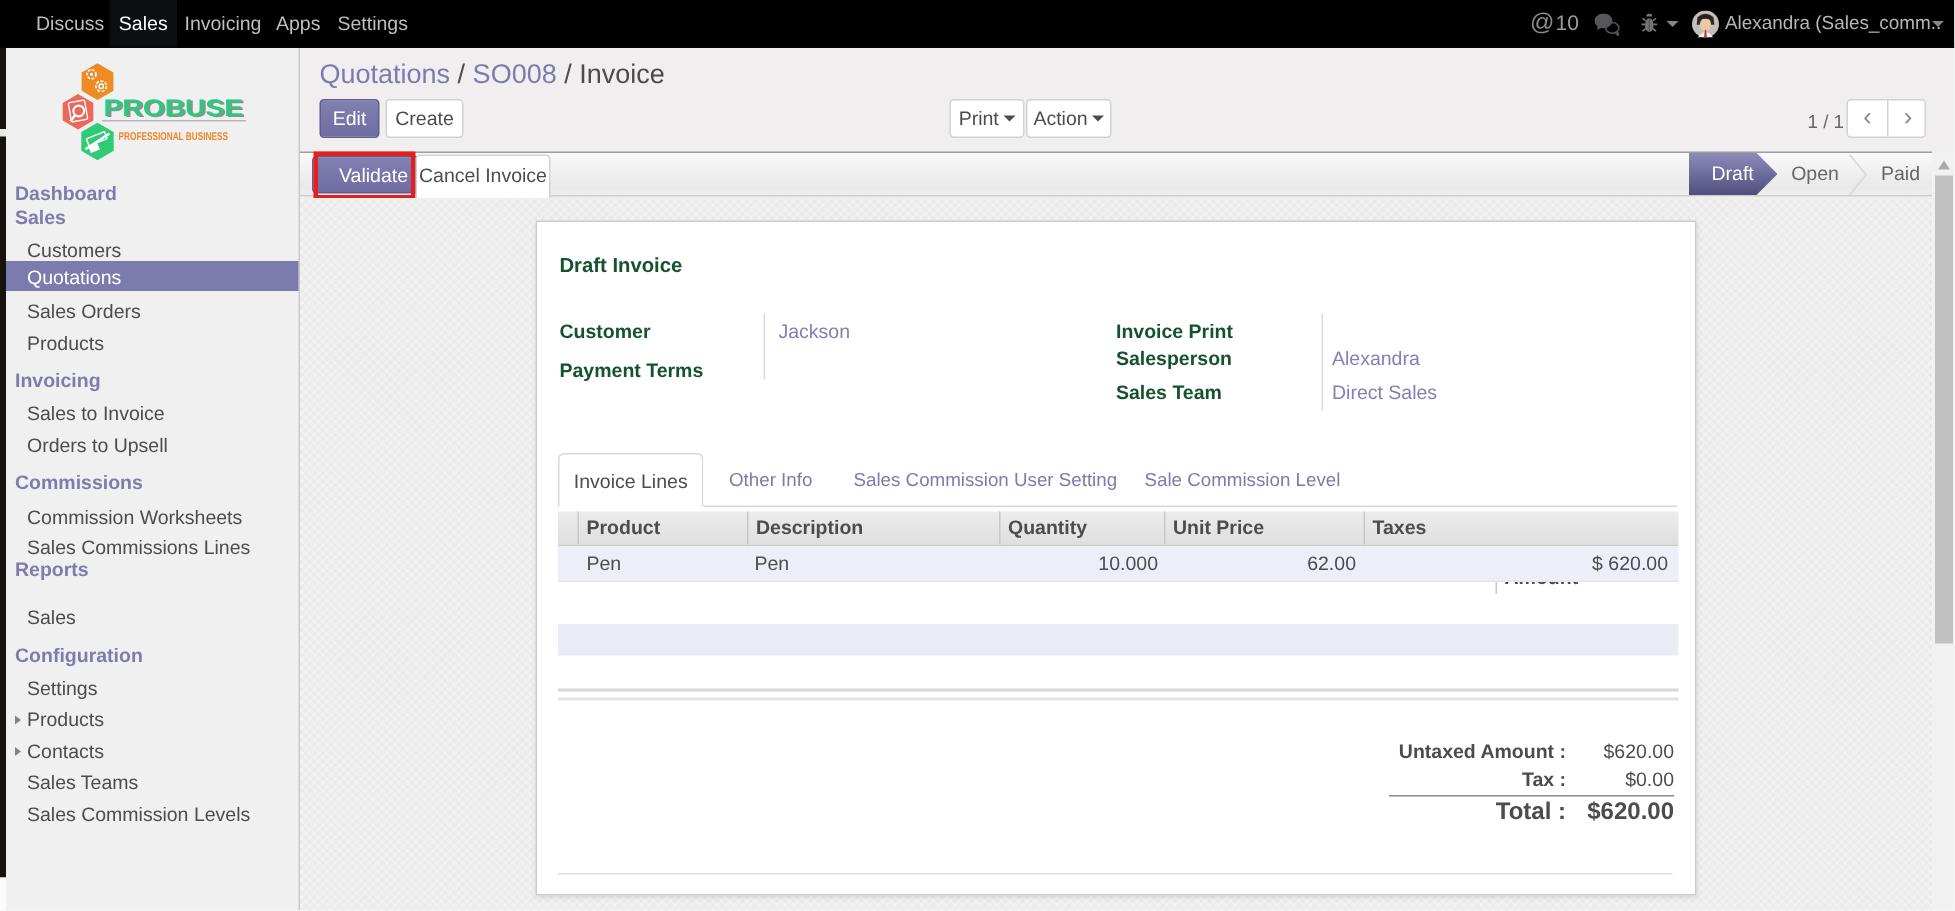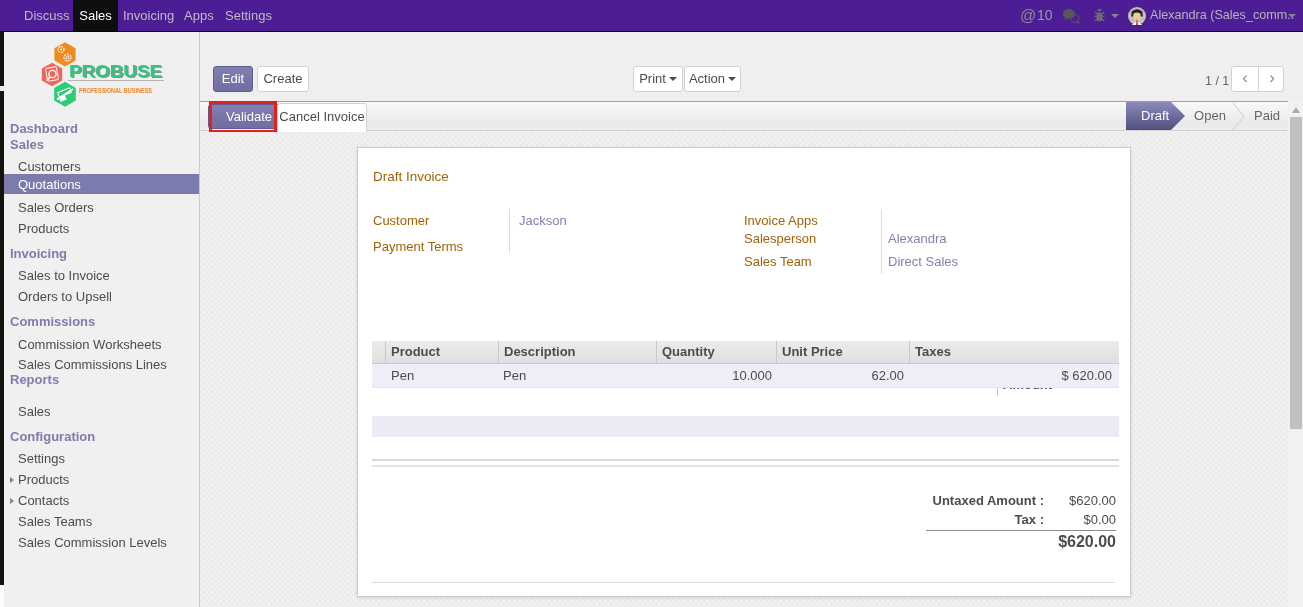--- a/index.html
+++ b/index.html
@@ -1,21 +1,21 @@
 <!DOCTYPE html>
 <html><head>
 <meta charset="utf-8">
 <style>
 * { margin:0; padding:0; box-sizing:border-box; }
 html,body { width:1303px; height:607px; }
 body { font-family:"Liberation Sans",sans-serif; font-size:13px; color:#4c4c4c; }
 #app { position:relative; width:1303px; height:607px; overflow:hidden; background:#f0f0f0; }
 
 
-#navbar { position:absolute; left:0; top:0; width:1303px; height:32px; background:#4c1d95; border-bottom:1px solid #050505;padding-left:32px; }
+#navbar { position:absolute; left:0; top:0; width:1303px; height:32px; background:#000000; border-bottom:1px solid #050505;padding-left:32px; }
 #navbar .item { position:absolute; top:0; height:31px; line-height:31px; color:#bdbec1; font-size:13px; }
 #navbar .item.active { background:#0d0e10; color:#fff; text-align:center; }
 #navbar .nicon { position:absolute; }
 #navbar .nr { position:absolute; top:0; height:31px; line-height:31px; color:#9b9da0; white-space:nowrap; }
 
 
 #lstrip { position:absolute; left:0; top:32px; width:4px; height:553px; background:#16130e; }
 #lstrip .notch { position:absolute; left:0; top:54px; width:4px; height:5px; background:#e8e8e8; }
 #lstripbottom { position:absolute; left:0; top:585px; width:9px; height:22px; background:#fbfbfb; }
 
@@ -60,21 +60,21 @@
     repeating-linear-gradient(-45deg, rgba(90,80,80,0.028) 0 2px, transparent 2px 4px);
 }
 
 #sbar { position:absolute; left:1288px; top:101px; width:15px; height:506px; background:#f1f1f1; }
 #sbar .up { position:absolute; left:3.5px; top:6px; width:0; height:0; border-bottom:6px solid #ababab; border-left:4px solid transparent; border-right:4px solid transparent; }
 #sbar .thumb { position:absolute; left:1.5px; top:16px; width:12px; height:312px; background:#c0c0c0; }
 
 
 #sheet { position:absolute; left:157px; top:15px; width:774px; height:450px; background:#fff; border:1px solid #c9c9d2; box-shadow:0 1px 3px rgba(0,0,0,0.12); }
 
-.lbl { position:absolute; font-weight:normal; color:#a16207; font-size:13px; }
+.lbl { position:absolute; font-weight:bold; color:#14532d; font-size:13px; }
 .val { position:absolute; color:#8180b5; font-size:13px; }
 .vsep { position:absolute; width:1px; background:#dcdcdc; }
 #tabs { position:absolute; left:14px; top:154px; width:746px; height:36px; border-bottom:1px solid #d8d8d8; }
 #tab1 { position:absolute; left:0; top:0; width:97px; height:36px; background:#fff; border:1px solid #d8d8d8; border-bottom:1px solid #fff; border-radius:4px 4px 0 0; text-align:center; line-height:36px; color:#4c4c4c; }
 .tabo { position:absolute; top:0; height:36px; line-height:36px; color:#7c7bad; font-size:12.5px; }
 
 
 #tbl { position:absolute; left:14px; top:193px; width:747px; }
 #thead { position:absolute; left:0; top:0; width:747px; height:23px; background:linear-gradient(#ececec,#dfdfdf); border-bottom:1px solid #cacaca; }
 #thead .hc { position:absolute; top:0; height:22px; line-height:22px; font-weight:bold; color:#4c4c4c; font-size:13px; border-left:1px solid #c8c8c8; padding-left:5px; }
@@ -174,20 +174,21 @@
     <div class="mitem" style="top:419px;">Settings</div>
     <div class="mcaret" style="left:6px; top:445px;"></div>
     <div class="mitem" style="top:440px;">Products</div>
     <div class="mcaret" style="left:6px; top:466px;"></div>
     <div class="mitem" style="top:461px;">Contacts</div>
     <div class="mitem" style="top:482px;">Sales Teams</div>
     <div class="mitem" style="top:503px;">Sales Commission Levels</div>
   </div>
 
   <div id="cp">
+    <div id="breadcrumb"><a>Quotations</a> / <a>SO008</a> / Invoice</div>
     <div id="editbtn" class="btn btn-p">Edit</div>
     <div id="createbtn" class="btn btn-w">Create</div>
     <div id="printbtn" class="btn btn-w">Print<span class="caret"></span></div>
     <div id="actionbtn" class="btn btn-w">Action<span class="caret"></span></div>
     <div id="pagerval">1 / 1</div>
     <div id="pagerbtns">
       <div class="ch" style="left:0;">‹</div>
       <div class="sep"></div>
       <div class="ch" style="left:27px;">›</div>
     </div>
@@ -207,33 +208,39 @@
 
   <div id="content">
     <div id="sheet">
       <div class="lbl" style="left:15px; top:21px; font-size:13.5px;">Draft Invoice</div>
 
       <div class="lbl" style="left:15px; top:64.5px;">Customer</div>
       <div class="val" style="left:161px; top:65px;">Jackson</div>
       <div class="lbl" style="left:15px; top:90.5px;">Payment Terms</div>
       <div class="vsep" style="left:150.5px; top:61px; height:44px;"></div>
 
-      <div class="lbl" style="left:386px; top:64.5px;">Invoice Apps</div>
+      <div class="lbl" style="left:386px; top:64.5px;">Invoice Print</div>
       <div class="lbl" style="left:386px; top:82.5px;">Salesperson</div>
       <div class="val" style="left:530px; top:83px;">Alexandra</div>
       <div class="lbl" style="left:386px; top:105.5px;">Sales Team</div>
       <div class="val" style="left:530px; top:106px;">Direct Sales</div>
       <div class="vsep" style="left:522.5px; top:61px; height:65px;"></div>
 
+      <div id="tabs">
+        <div id="tab1">Invoice Lines</div>
+        <div class="tabo" style="left:114px;">Other Info</div>
+        <div class="tabo" style="left:197px;">Sales Commission User Setting</div>
+        <div class="tabo" style="left:391px;">Sale Commission Level</div>
+      </div>
 
       <div id="tbl">
         <div id="thead">
           <div class="hc" style="left:13px; width:112px;">Product</div>
           <div class="hc" style="left:126px; width:157px;">Description</div>
-          <div class="hc" style="left:284px; width:113px;">Quantity</div>
+          <div class="hc" style="left:294px; width:113px;">Quantity</div>
           <div class="hc" style="left:404px; width:132px;">Unit Price</div>
           <div class="hc" style="left:537px; width:87px;">Taxes</div>
           <div class="hc" style="left:625px; width:121px;margin-top:33px;">Amount</div>
         </div>
         <div id="trow">
           <div class="tc" style="left:19px;">Pen</div>
           <div class="tc" style="left:131px;">Pen</div>
           <div class="tc" style="left:284px; width:116px; text-align:right;">10.000</div>
           <div class="tc" style="left:404px; width:128px; text-align:right;">62.00</div>
           <div class="tc" style="left:625px; width:115px; text-align:right;">$ 620.00</div>
@@ -242,20 +249,21 @@
 
       <div id="lavrow"></div>
       <div class="hline" style="left:14px; top:311px; width:747px; background:#d8d8d8;"></div>
       <div class="hline" style="left:14px; top:317px; width:747px; background:#e3e3e3;"></div>
 
       <div class="tot-lbl" style="left:486px; top:345px; width:200px;">Untaxed Amount :</div>
       <div class="tot-val" style="left:608px; top:345px; width:150px;">$620.00</div>
       <div class="tot-lbl" style="left:486px; top:364px; width:200px;">Tax :</div>
       <div class="tot-val" style="left:608px; top:364px; width:150px;">$0.00</div>
       <div class="hline" style="left:568px; top:382px; width:190px; height:1px; background:#8c8c8c;"></div>
+      <div class="tot-lbl" style="left:446px; top:385px; width:240px; font-size:16px;">Total :</div>
       <div class="tot-val" style="left:608px; top:385px; width:150px; font-size:16px; font-weight:bold;">$620.00</div>
 
       <div class="hline" style="left:14px; top:434px; width:743px; height:1px; background:#ddd;"></div>
     </div>
   </div>
 
   <div id="sbar">
     <div class="up"></div>
     <div class="thumb"></div>
   </div>

